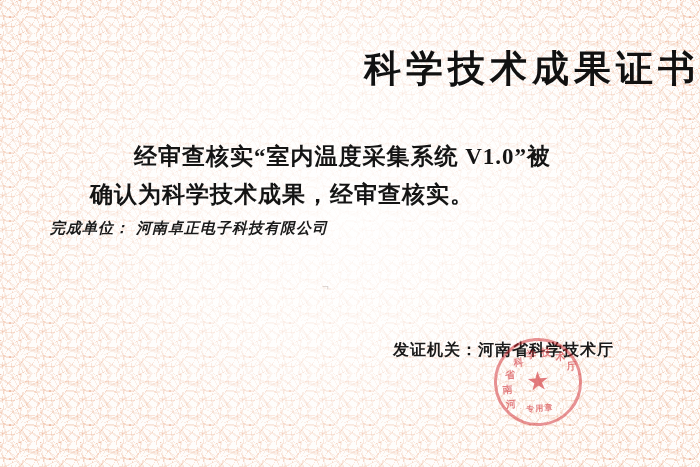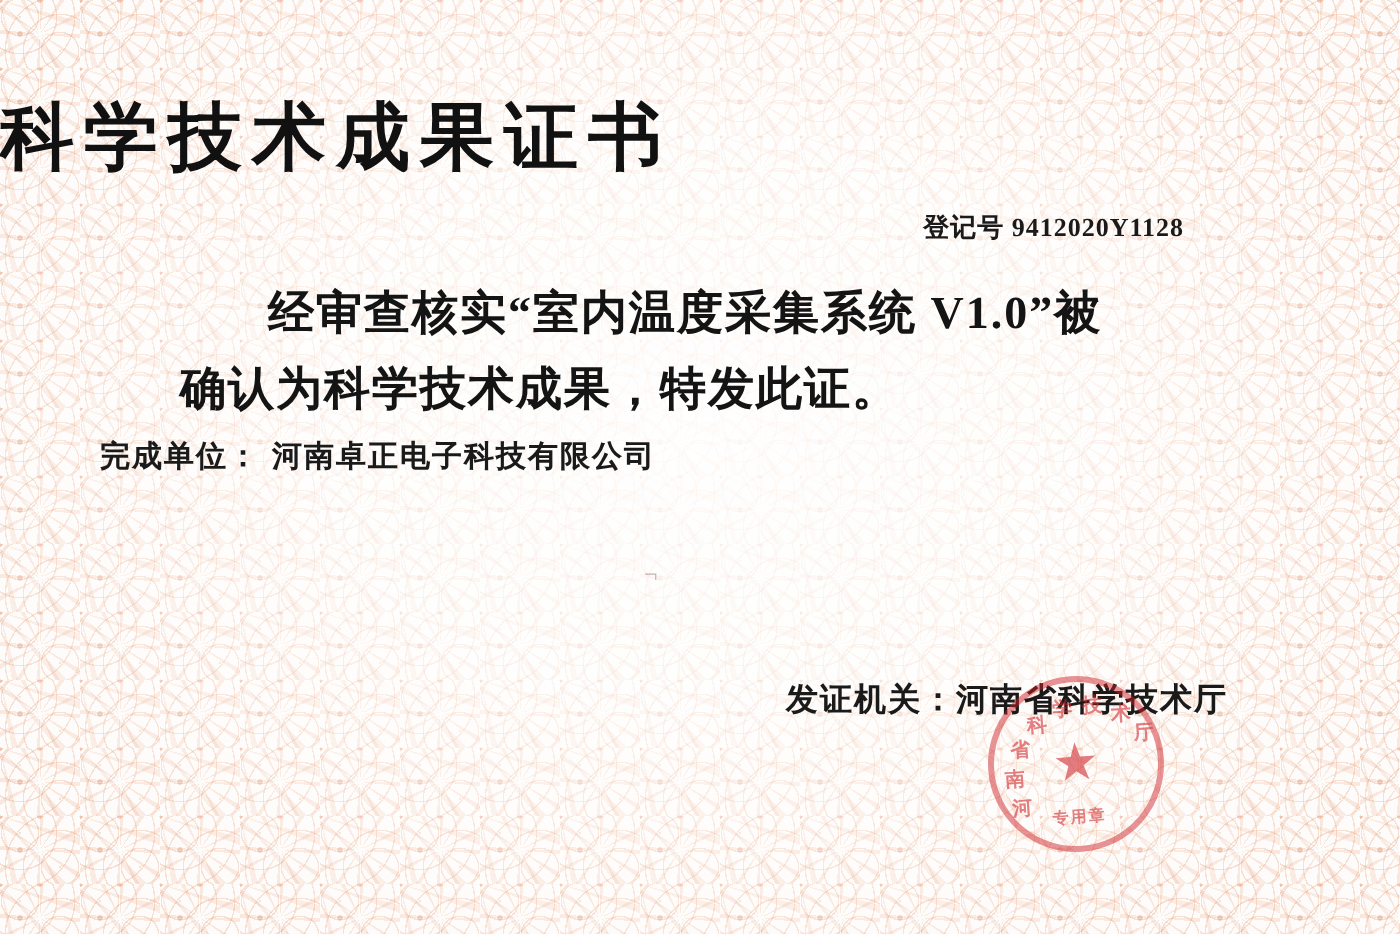--- a/index.html
+++ b/index.html
@@ -50,21 +50,21 @@
   .content {
     position: absolute;
     inset: 0;
     color: #1a1a1a;
   }
   .title {
     position: absolute;
     top: 44px;
     left: 0;
     width: 700px;
-    text-align: left;
+    text-align: right;
     font-size: 37px;
     font-weight: bold;
     letter-spacing: 5px;
     color: #111111;
     font-family: "DejaVu Serif", "Liberation Serif", serif;
   }
   .reg-no {
     position: absolute;
     top: 105px;
     right: 108px;
@@ -90,20 +90,21 @@
     padding-left: 44px;
   }
   .unit-line {
     position: absolute;
     top: 219px;
     left: 50px;
     font-size: 15px;
     font-weight: bold;
     color: #1a1a1a;
     letter-spacing: 1px;
+    font-style: italic;
   }
   .unit-line .label {
     margin-right: 6px;
   }
   .issuer-line {
     position: absolute;
     top: 340px;
     right: 86px;
     font-size: 16px;
     font-weight: bold;
@@ -187,25 +188,24 @@
 
 <div class="certificate">
   <div class="bg-pattern"></div>
   <div class="bg-pattern-2"></div>
   <div class="vignette"></div>
 
   <div class="content">
 
     <div class="title">科学技术成果证书</div>
 
-    <div class="reg-no">登记号 9412020Y1128</div>
 
     <div class="body-text">
       <div class="indent">经审查核实“室内温度采集系统 V1.0”被</div>
-      <div>确认为科学技术成果，特发此证。</div>
+      <div>确认为科学技术成果，经审查核实。</div>
     </div>
 
     <div class="unit-line">
       <span class="label">完成单位：</span><span>河南卓正电子科技有限公司</span>
     </div>
 
     <div class="faint-mark">¬</div>
 
     <div class="issuer-line">
       <span>发证机关：</span><span>河南省科学技术厅</span>

